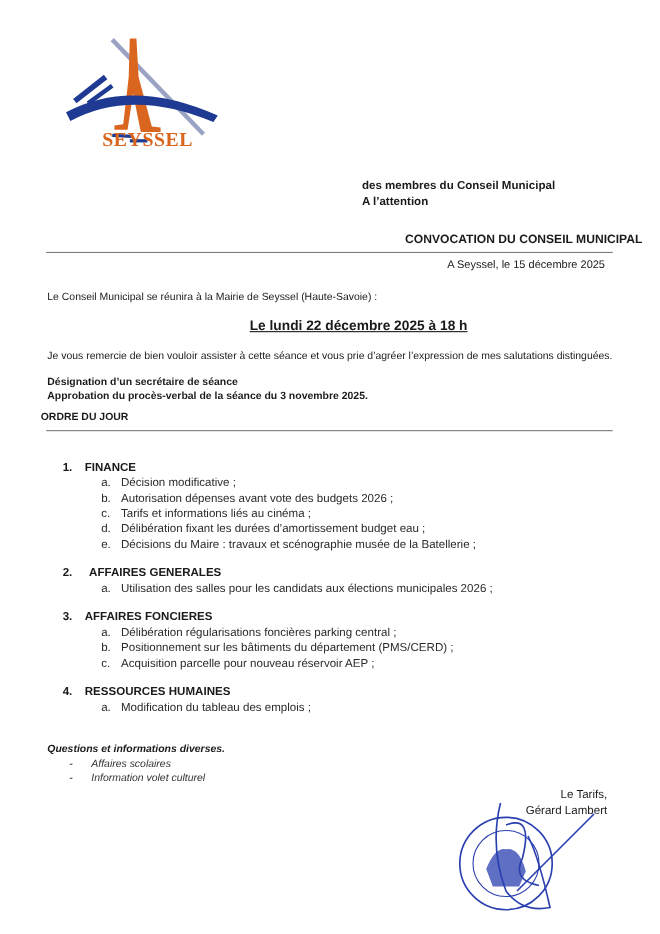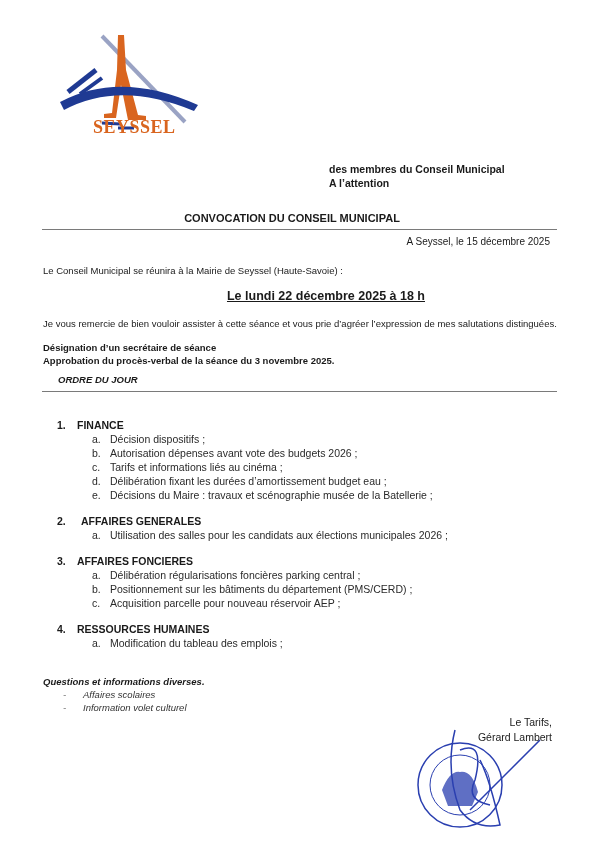--- a/index.html
+++ b/index.html
@@ -3,28 +3,28 @@
 <meta charset="utf-8">
 <style>
   html, body { margin: 0; padding: 0; background: #ffffff; }
   body { width: 600px; height: 849px; position: relative; overflow: hidden;
          font-family: "Liberation Sans", "DejaVu Sans", sans-serif; color: #1a1a1a; }
   .abs { position: absolute; }
   .logo { left: 60px; top: 10px; width: 160px; height: 130px; }
   .logo-text { left: 93px; top: 117px; font-family: "Liberation Serif", serif; font-weight: bold;
                font-size: 18px; color: #d9651f; letter-spacing: 0.5px; }
   .attn { left: 329px; top: 162px; font-size: 10.5px; font-weight: bold; line-height: 14px; }
-  .title { left: 0; width: 584px; top: 212px; text-align: center; font-size: 11px; font-weight: bold; }
+  .title { left: 0; width: 584px; top: 212px; text-align: right; font-size: 11px; font-weight: bold; }
   .rule { left: 42px; width: 515px; height: 1px; background: #7a7a7a; }
   .date { right: 50px; top: 236px; font-size: 10px; }
   .p { left: 43px; font-size: 9.5px; }
   .meeting { left: 0; width: 600px; top: 289px; text-align: center; font-size: 12.5px;
              font-weight: bold; text-decoration: underline; padding-left: 26px; }
   .bold { font-weight: bold; }
-  .ordre { left: 58px; top: 374px; font-size: 9.5px; font-weight: bold; font-style: italic; }
+  .ordre { left: 37px; top: 374px; font-size: 9.5px; font-weight: bold; }
   .agenda { left: 57px; top: 418px; width: 500px; font-size: 10.5px; }
   .sec { margin-bottom: 12px; }
   .sec-head { font-weight: bold; display: flex; line-height: 14px; }
   .sec-num { width: 20px; }
   .item { display: flex; padding-left: 35px; line-height: 14px; color: #2a2a2a; }
   .item-letter { width: 18px; }
   .questions { left: 43px; top: 675px; font-size: 9.5px; }
   .q-head { font-weight: bold; font-style: italic; line-height: 13px; }
   .q-item { display: flex; font-style: italic; line-height: 13px; color: #333; }
   .q-dash { width: 20px; padding-left: 20px; }
@@ -70,21 +70,21 @@
 <div class="abs rule" style="top:391px;"></div>
 
 <div class="abs agenda" id="agenda">
     <div class="sec">
       <div class="sec-head">
         <span class="sec-num">1.</span>
         <span>FINANCE</span>
       </div>
       <div class="item">
         <span class="item-letter">a.</span>
-        <span>Décision dispositifs ;</span>
+        <span>Décision modificative ;</span>
       </div>
       <div class="item">
         <span class="item-letter">b.</span>
         <span>Autorisation dépenses avant vote des budgets 2026 ;</span>
       </div>
       <div class="item">
         <span class="item-letter">c.</span>
         <span>Tarifs et informations liés au cinéma ;</span>
       </div>
       <div class="item">

